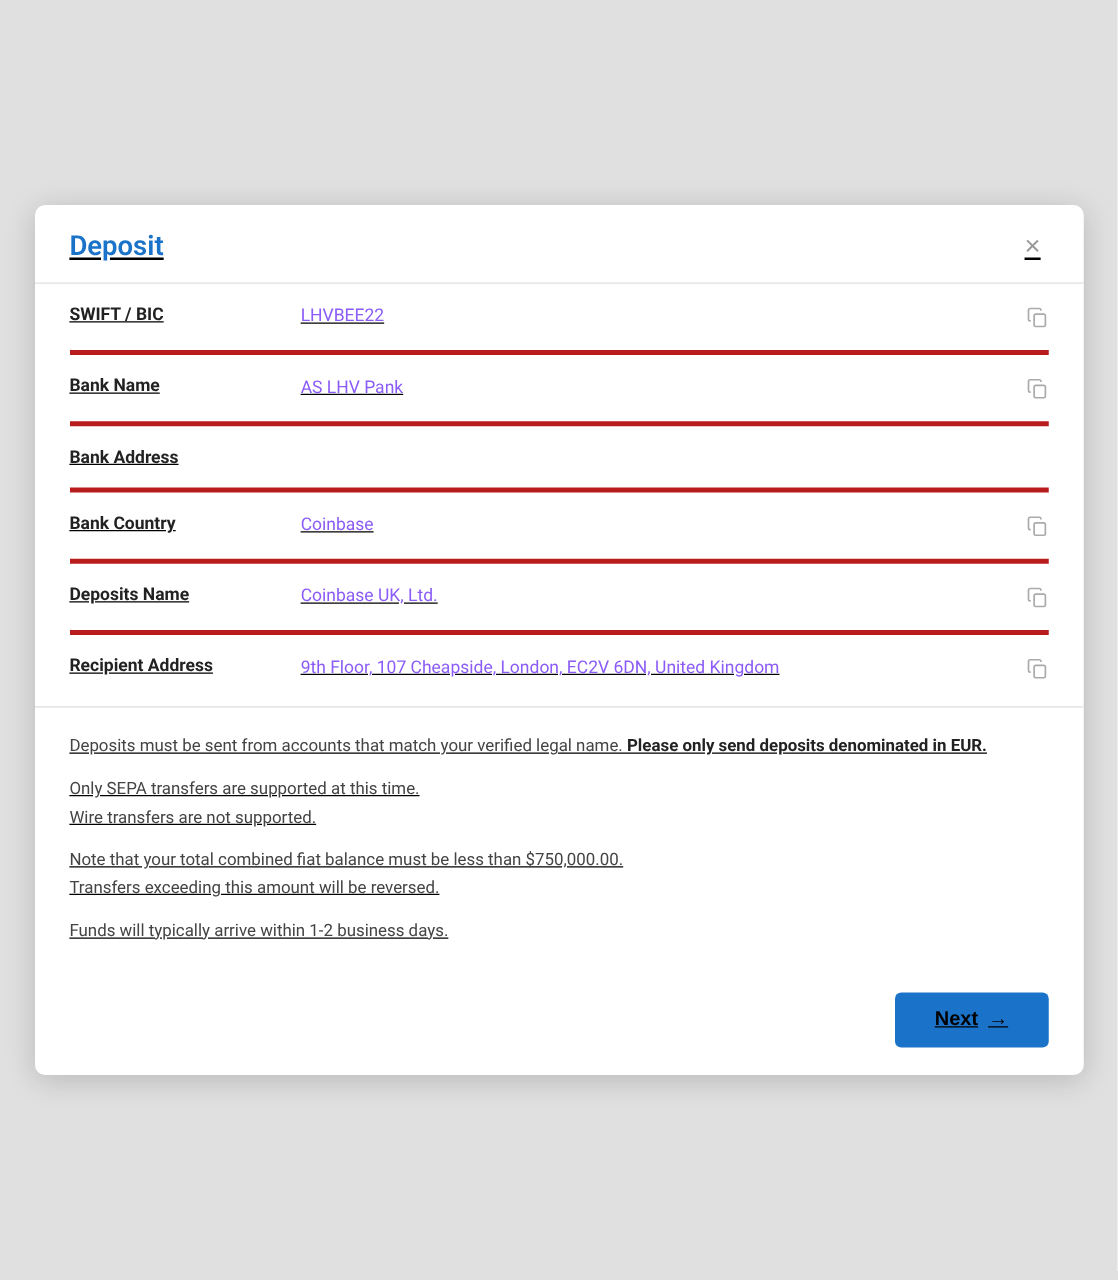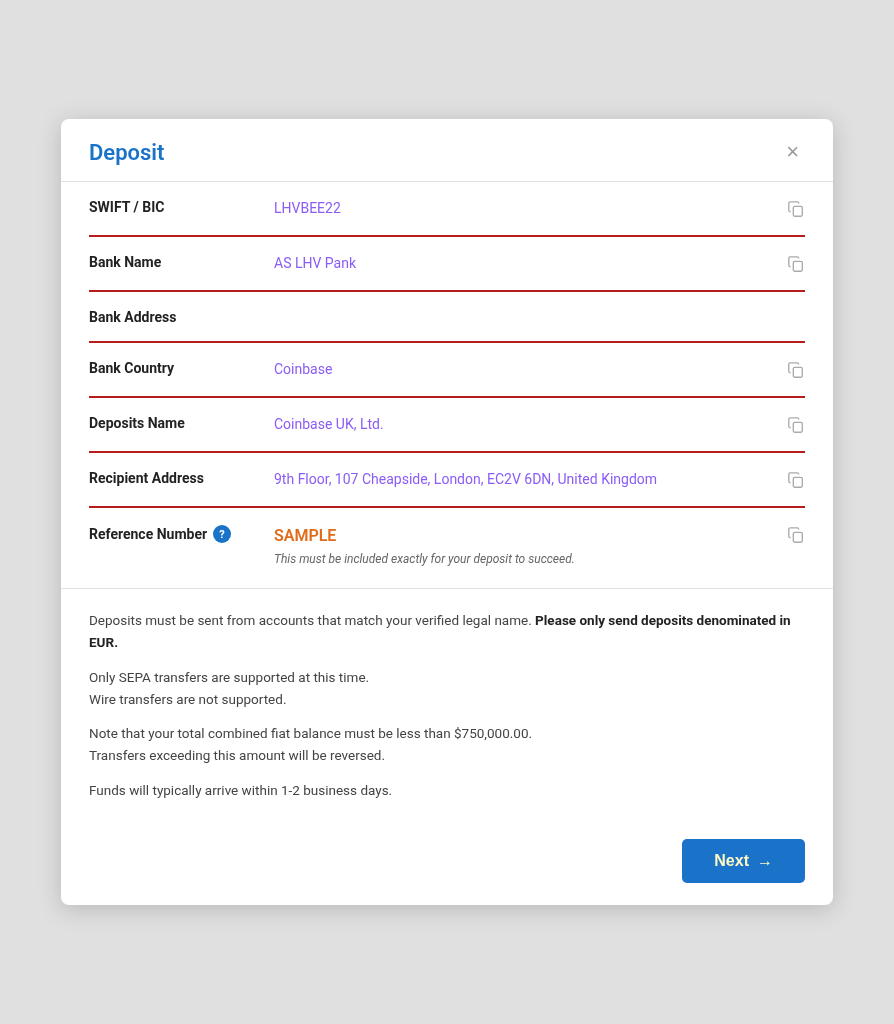--- a/index.html
+++ b/index.html
@@ -8,23 +8,24 @@
       display: flex;
       justify-content: center;
       align-items: center;
       min-height: 100vh;
       font-family: -apple-system, BlinkMacSystemFont, 'Segoe UI', Roboto, sans-serif;
     }
     .dialog {
       background: #fff;
       border-radius: 8px;
       box-shadow: 0 4px 24px rgba(0,0,0,0.18);
-      width: 772px;
+      width: 839px;
       max-width: 96vw;
       overflow: hidden;
+      text-decoration: underline;
     }
     .dialog-header {
       display: flex;
       align-items: center;
       justify-content: space-between;
       padding: 20px 28px 16px 28px;
       border-bottom: 1px solid #e0e0e0;
     }
     .dialog-title {
       font-size: 22px;
@@ -39,21 +40,21 @@
       font-size: 22px;
       line-height: 1;
       padding: 2px 6px;
     }
     .table-section {
       padding: 0 28px;
     }
     .info-row {
       display: flex;
       align-items: flex-start;
-      border-bottom: 2px solid #b91c1c;
+      border-bottom: 4px solid #b91c1c;
       padding: 16px 0;
     }
     .info-row:last-child {
       border-bottom: none;
     }
     .row-label {
       font-weight: 700;
       font-size: 14px;
       color: #222;
       min-width: 185px;
@@ -138,21 +139,21 @@
       font-weight: 700;
       color: #222;
     }
     .dialog-footer {
       display: flex;
       justify-content: flex-end;
       padding: 14px 28px 22px 28px;
     }
     .next-btn {
       background: #1a73c8;
-      color: #fef9c3;
+      color: #000000;
       border: none;
       border-radius: 5px;
       padding: 13px 32px;
       font-size: 16px;
       font-weight: 600;
       cursor: pointer;
       display: flex;
       align-items: flex-end;
       gap: 8px;
     }
@@ -218,32 +219,20 @@
       <rect x="7" y="7" width="10" height="11" rx="1.5" stroke="#aaa" stroke-width="1.5" fill="none"></rect>
       <path d="M4 13H3.5A1.5 1.5 0 0 1 2 11.5v-8A1.5 1.5 0 0 1 3.5 2h8A1.5 1.5 0 0 1 13 3.5V4" stroke="#aaa" stroke-width="1.5" fill="none"></path>
     </svg>
           </button>
         </div>
       </div>
       <div class="info-row">
         <div class="row-label">Recipient Address</div>
         <div class="row-value-wrap">
           <div class="row-value">9th Floor, 107 Cheapside, London, EC2V 6DN, United Kingdom</div>
-          <button class="copy-btn">
-            <svg class="copy-icon" viewBox="0 0 20 20" fill="none" xmlns="http://www.w3.org/2000/svg">
-      <rect x="7" y="7" width="10" height="11" rx="1.5" stroke="#aaa" stroke-width="1.5" fill="none"></rect>
-      <path d="M4 13H3.5A1.5 1.5 0 0 1 2 11.5v-8A1.5 1.5 0 0 1 3.5 2h8A1.5 1.5 0 0 1 13 3.5V4" stroke="#aaa" stroke-width="1.5" fill="none"></path>
-    </svg>
-          </button>
-        </div>
-      </div>
-      <div class="info-row">
-        <div class="row-label">Reference Number<span class="help-icon">?</span></div>
-        <div class="row-value-wrap">
-          <div class="row-value sample-text">SAMPLE<div class="sample-sub">This must be included exactly for your deposit to succeed.</div></div>
           <button class="copy-btn">
             <svg class="copy-icon" viewBox="0 0 20 20" fill="none" xmlns="http://www.w3.org/2000/svg">
       <rect x="7" y="7" width="10" height="11" rx="1.5" stroke="#aaa" stroke-width="1.5" fill="none"></rect>
       <path d="M4 13H3.5A1.5 1.5 0 0 1 2 11.5v-8A1.5 1.5 0 0 1 3.5 2h8A1.5 1.5 0 0 1 13 3.5V4" stroke="#aaa" stroke-width="1.5" fill="none"></path>
     </svg>
           </button>
         </div>
       </div>
     </div>
 

